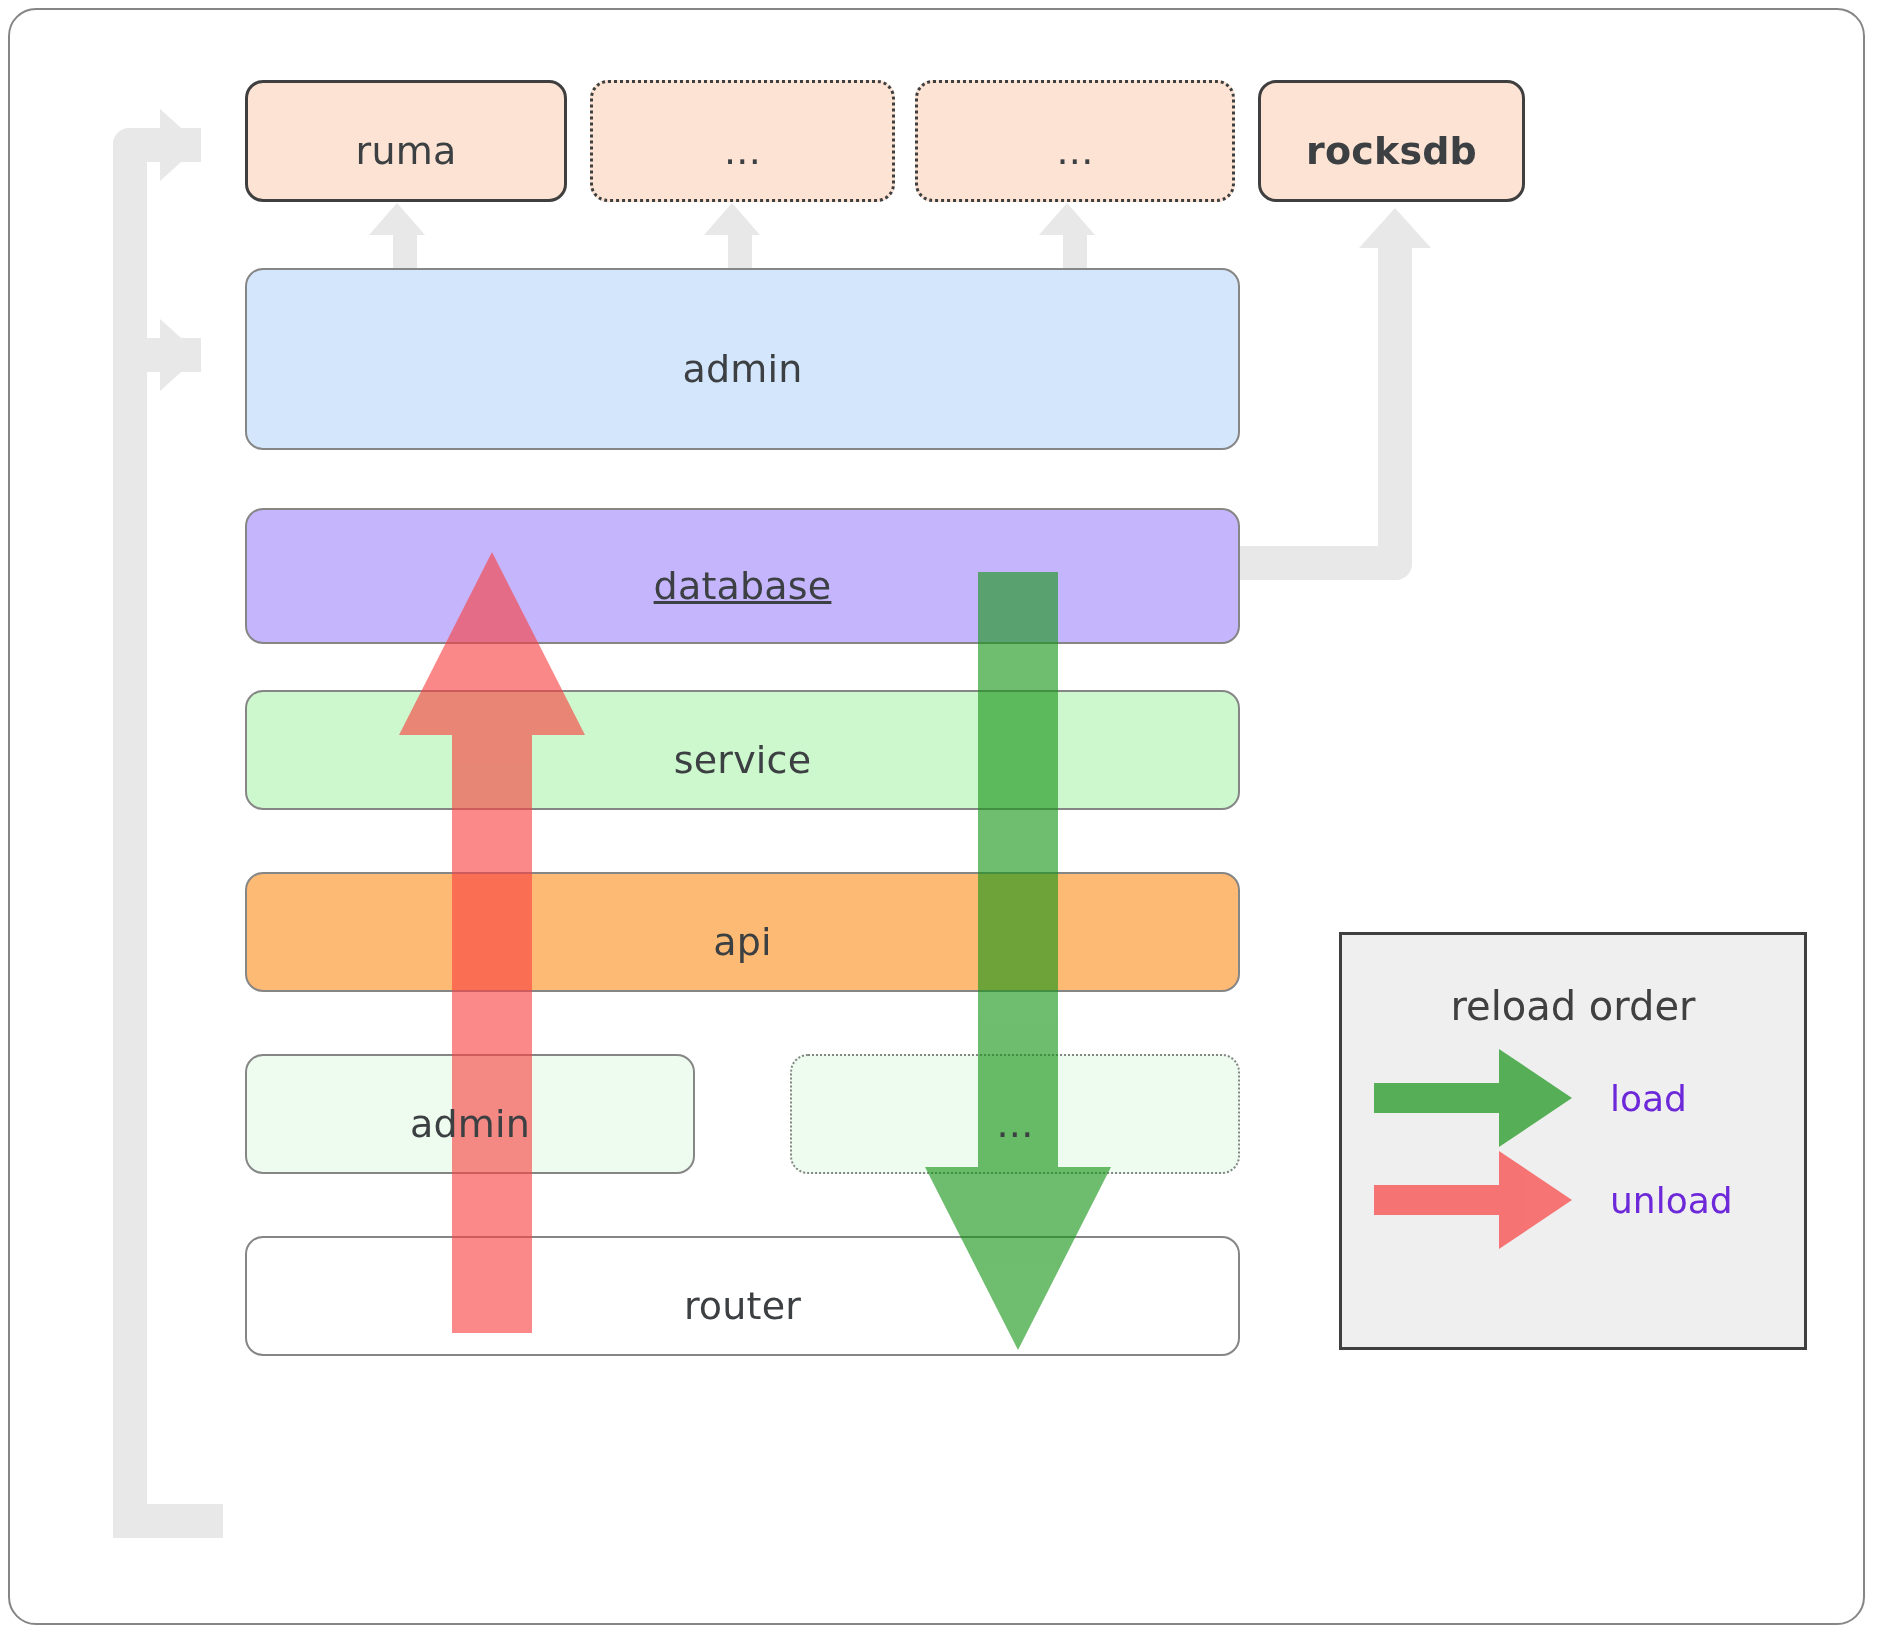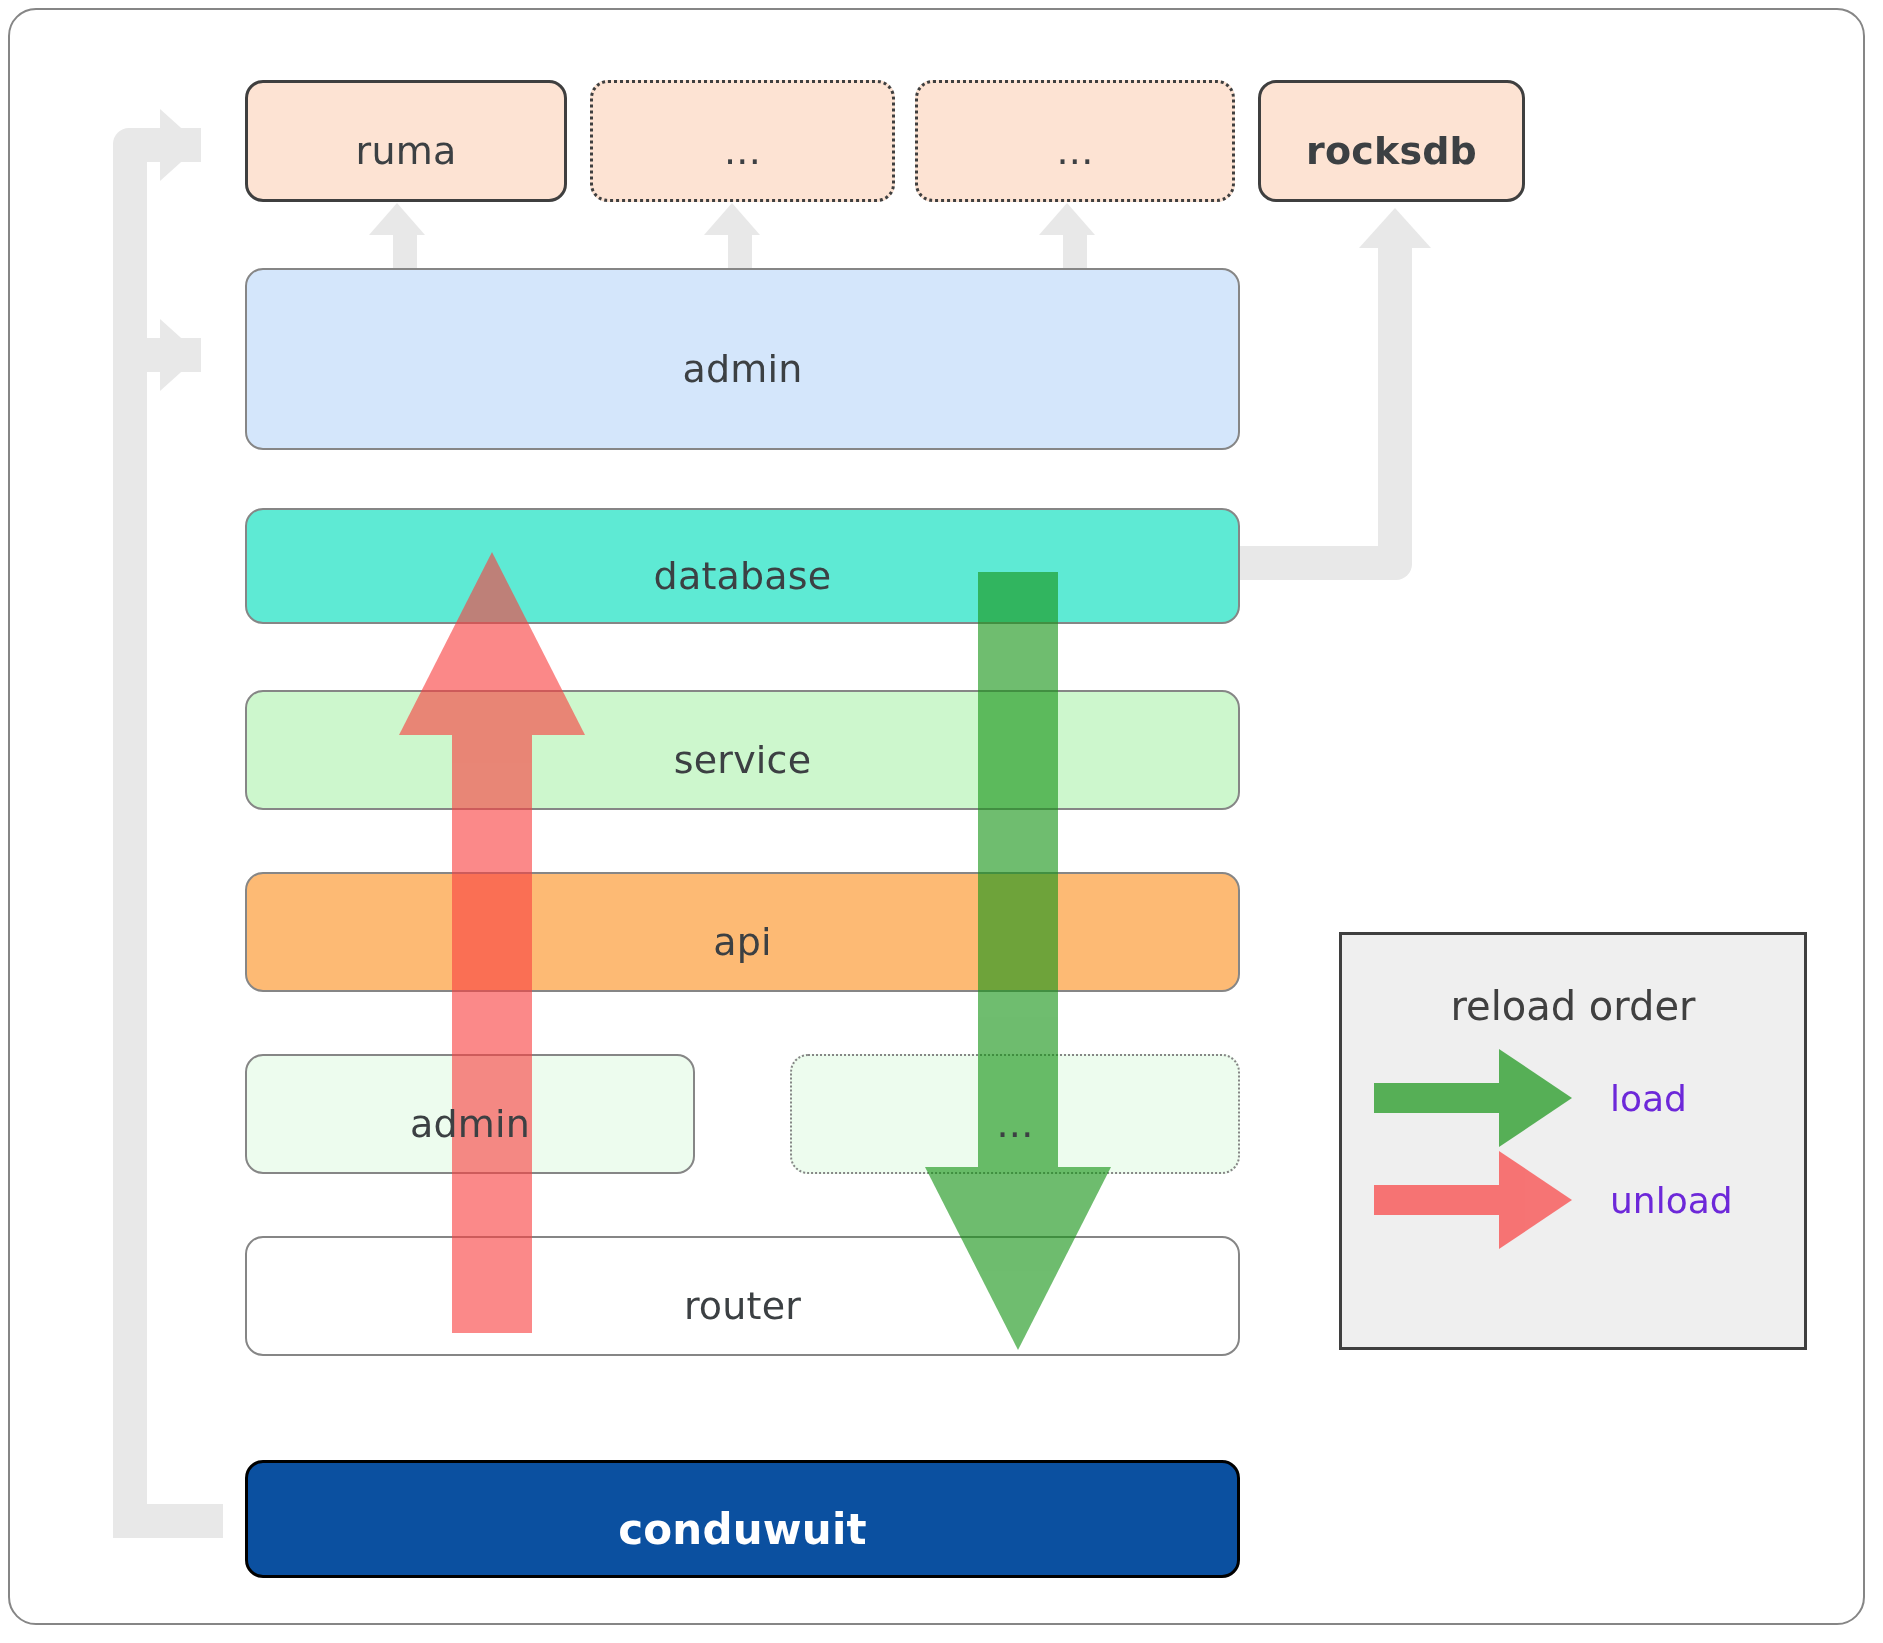--- a/index.html
+++ b/index.html
@@ -167,21 +167,21 @@
   </div>
 
   <div class="node crate" style="left:1258px; top:80px; width:267px; height:122px;font-weight:bold;">
     <span class="label">rocksdb</span>
   </div>
 
   <div class="node core-box" style="left:245px; top:268px; width:995px; height:182px;">
     <span class="label">admin</span>
   </div>
 
-  <div class="node layer" style="left:245px; top:508px; width:995px; height:116px; background:#5eead4;">
+  <div class="node layer" style="left:245px; top:508px; width:995px; height:136px; background:#c4b5fd;text-decoration:underline;">
     <span class="label">database</span>
   </div>
 
   <div class="node layer" style="left:245px; top:690px; width:995px; height:120px; background:#cdf7cd;">
     <span class="label">service</span>
   </div>
 
   <div class="node layer" style="left:245px; top:872px; width:995px; height:120px; background:#fdba74;">
     <span class="label">api</span>
   </div>
@@ -204,23 +204,20 @@
       <rect x="452" y="655" width="80" height="678" fill="#f94040"></rect>
       <polygon points="492,552 585,735 399,735" fill="#f94040"></polygon>
     </g>
 
     <g opacity="0.62">
       <rect x="978" y="572" width="80" height="678" fill="#169416"></rect>
       <polygon points="1018,1350 925,1167 1111,1167" fill="#169416"></polygon>
     </g>
   </svg>
 
-  <div class="node conduwuit-box" style="left:245px; top:1460px; width:995px; height:118px;">
-    <span class="label">conduwuit</span>
-  </div>
 
   <div class="legend" style="left:1339px; top:932px; width:468px; height:418px;">
     <div class="legend-title" style="top:48px;">reload order</div>
 
     <svg width="468" height="418" style="position:absolute;left:0;top:0;">
 
       <g opacity="0.7">
         <rect x="32" y="148" width="148" height="30" fill="#169416"></rect>
         <polygon points="230,163 157,114 157,212" fill="#169416"></polygon>
       </g>

